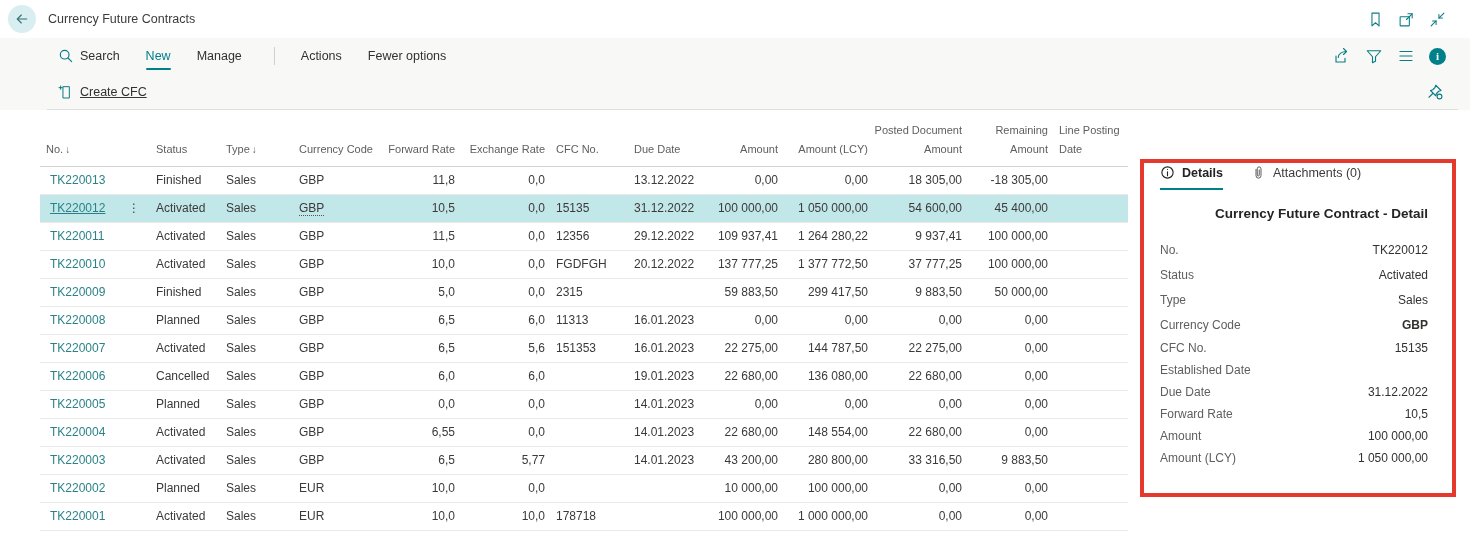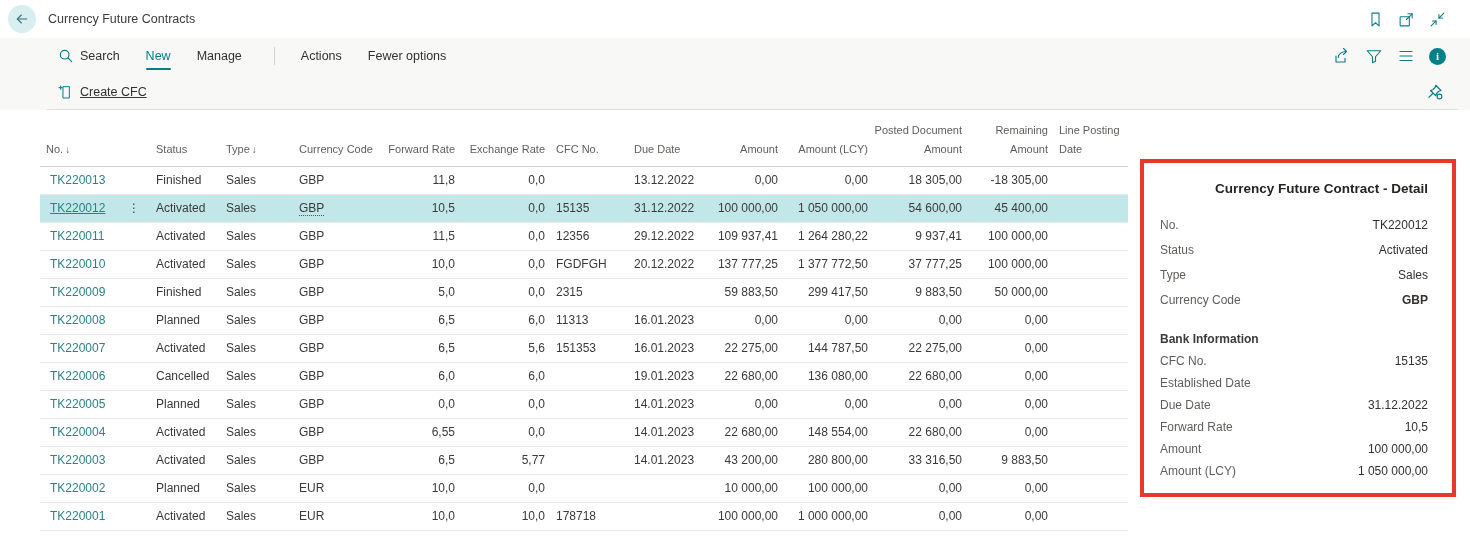--- a/index.html
+++ b/index.html
@@ -417,20 +417,40 @@
             <td class="r c-amount"><span>100 000,00</span></td>
             <td class="r c-amount_lcy"><span>1 000 000,00</span></td>
             <td class="r c-posted_document_amount"><span>0,00</span></td>
             <td class="r c-remaining_amount"><span>0,00</span></td>
             <td class="c-line_posting_date"><span></span></td>
           </tr>
         </tbody>
     </table>
 
     <aside class="factbox">
+      <div class="fb-tabs">
+        <span class="fb-tab active">
+          <span class="ticon">
+            <svg viewBox="0 0 24 24" fill="none" stroke="currentColor" stroke-width="1.8">
+                <circle cx="12" cy="12" r="9"></circle>
+                <path d="M12 11v6" stroke-linecap="round"></path>
+                <circle cx="12" cy="7.2" r="0.9" fill="currentColor" stroke="none"></circle>
+              </svg>
+          </span>
+          <span>Details</span>
+        </span>
+        <span class="fb-tab">
+          <span class="ticon" style="color:#605e5c;">
+            <svg viewBox="0 0 24 24" fill="none" stroke="currentColor" stroke-width="1.6" stroke-linecap="round">
+                <path d="M8 7v10a4 4 0 0 0 8 0V6a3 3 0 0 0-6 0v10a1.6 1.6 0 0 0 3.2 0V8"></path>
+              </svg>
+          </span>
+          <span>Attachments (0)</span>
+        </span>
+      </div>
 
       <div class="fb-title">Currency Future Contract - Detail</div>
 
       <div class="fb-fields" id="fb-main-fields">
           <div class="fb-row">
             <span class="lbl">No.</span>
             <span class="val">TK220012</span>
           </div>
           <div class="fb-row">
             <span class="lbl">Status</span>
@@ -439,21 +459,20 @@
           <div class="fb-row">
             <span class="lbl">Type</span>
             <span class="val">Sales</span>
           </div>
           <div class="fb-row">
             <span class="lbl">Currency Code</span>
             <span class="val bold">GBP</span>
           </div>
         </div>
 
-      <div class="fb-section-title">Bank Information</div>
 
       <div id="fb-section-fields">
           <div class="fb-row fb-srow">
             <span class="lbl">CFC No.</span>
             <span class="val">15135</span>
           </div>
           <div class="fb-row fb-srow">
             <span class="lbl">Established Date</span>
             <span class="val"></span>
           </div>

